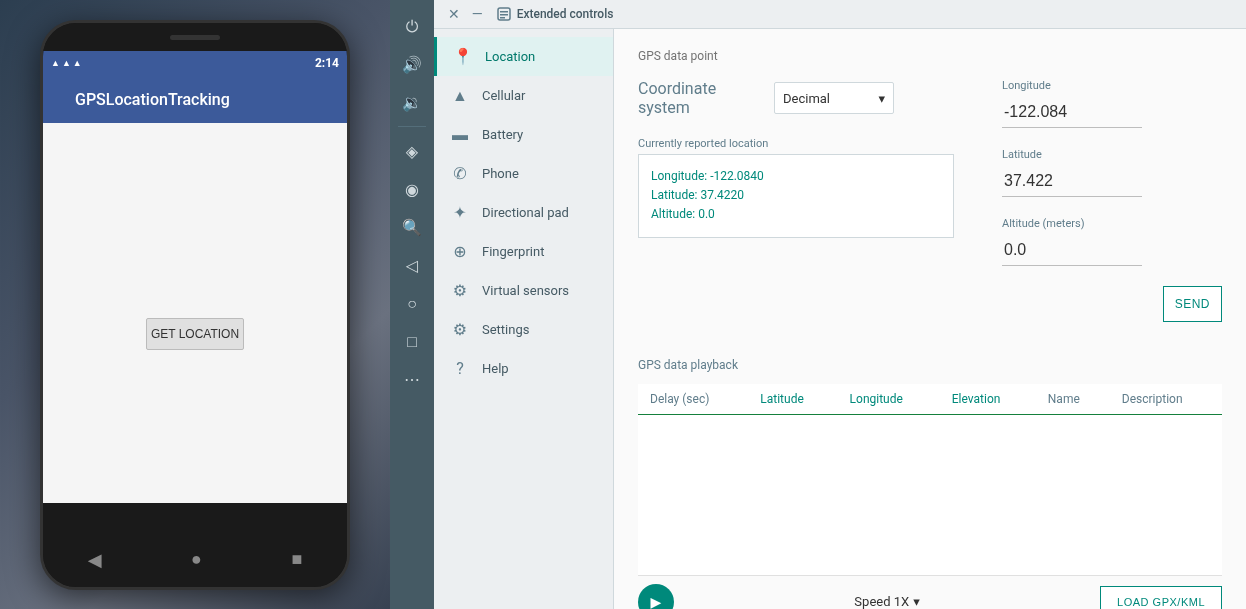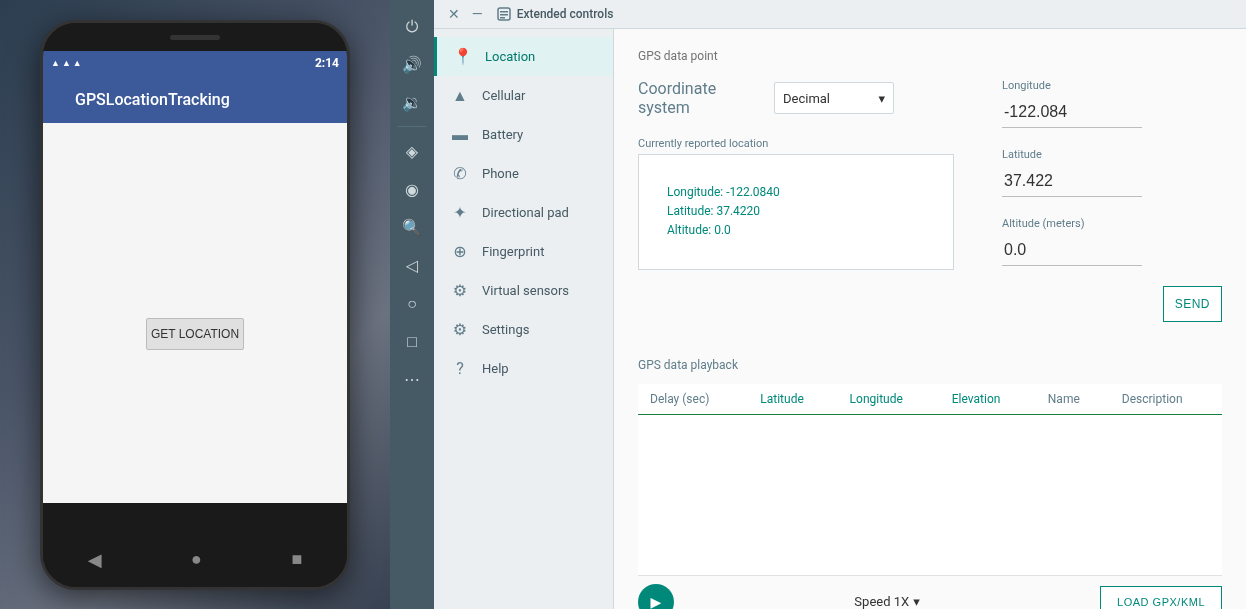--- a/index.html
+++ b/index.html
@@ -250,21 +250,21 @@
       background: transparent;
       font-size: 16px;
       color: #333;
       width: 140px;
       padding: 0 2px;
     }
 
     .reported-location-box {
       border: 1px solid #cfd8dc;
       background: white;
-      padding: 28px;
+      padding: 12px;
       min-height: 60px;
       margin-top: 4px;
       font-size: 12px;
       color: #00897b;
       line-height: 1.6;
     }
 
     .send-btn {
       background: white;
       border: 1px solid #00897b;

